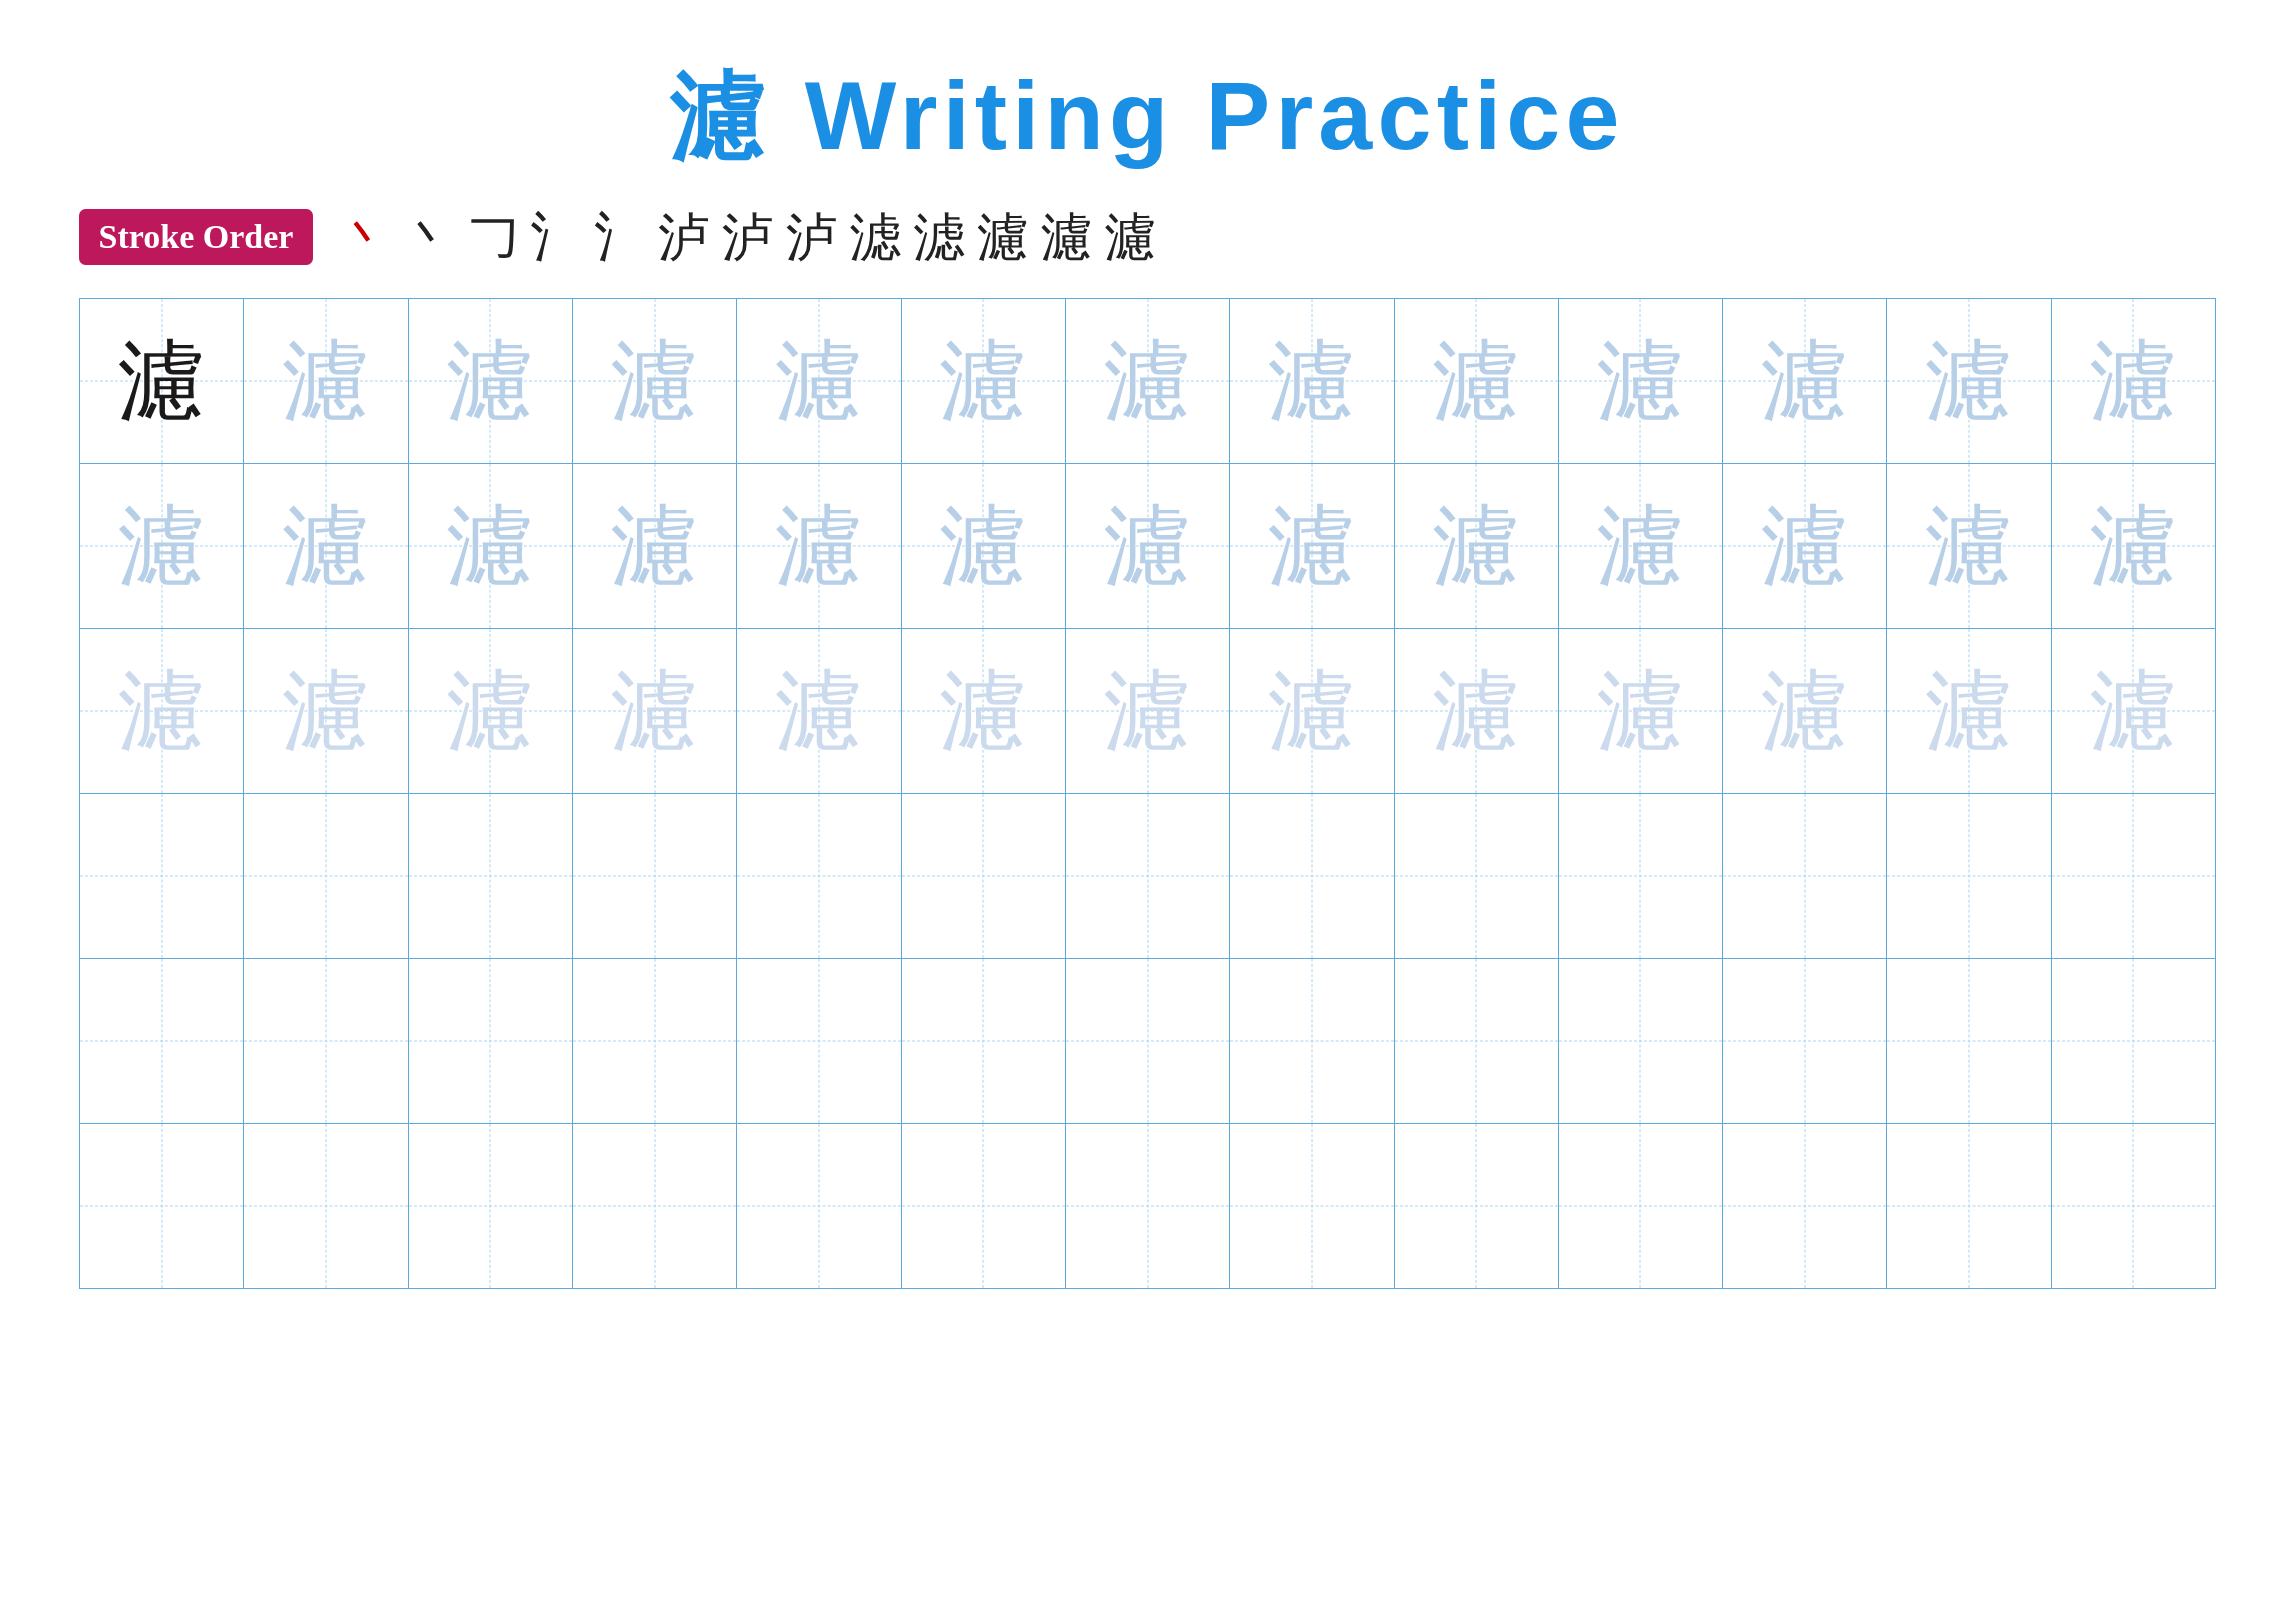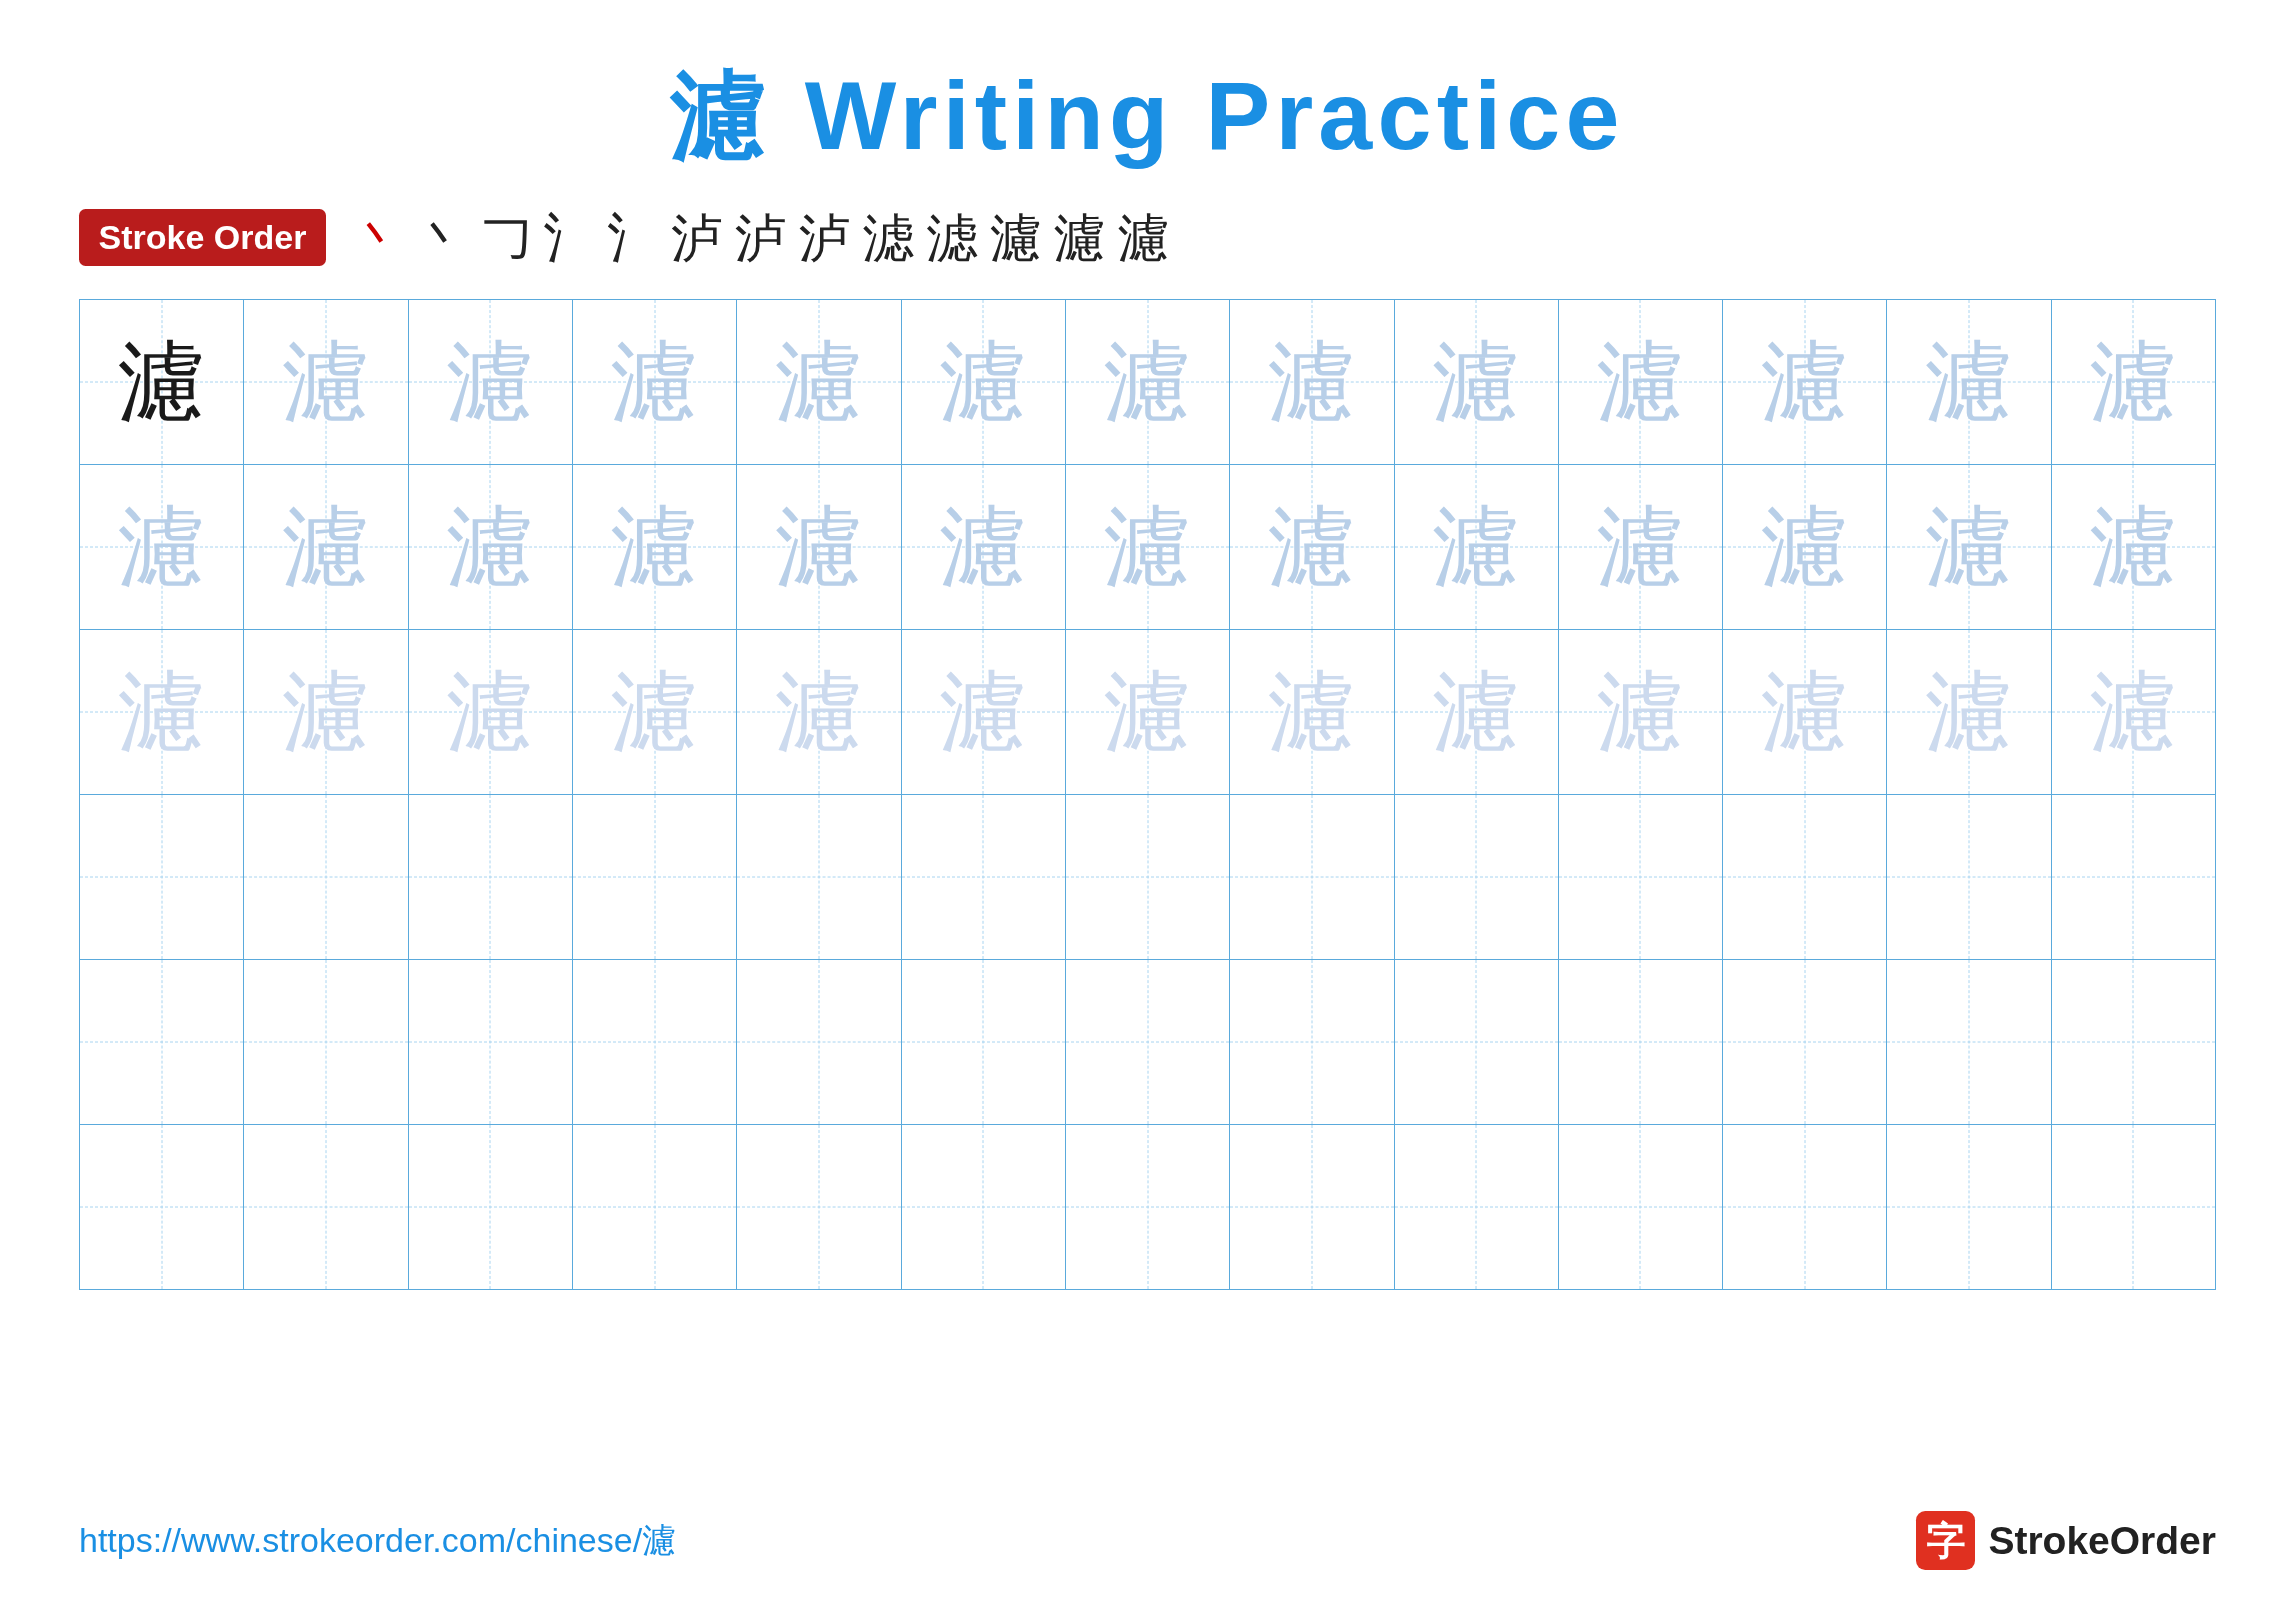--- a/index.html
+++ b/index.html
@@ -32,29 +32,30 @@
 
     .stroke-order-row {
       display: flex;
       align-items: center;
       width: 100%;
       margin-bottom: 33px;
       gap: 0;
     }
 
     .stroke-order-badge {
-      background: #b91c1c;
+      background: #be185d;
       color: #fff;
       font-size: 34px;
       font-weight: bold;
       padding: 9.2px 19.6px;
       border-radius: 6.5px;
       margin-right: 26px;
       white-space: nowrap;
       flex-shrink: 0;
+      font-family: Liberation Serif, serif;
     }
 
     .stroke-sequence {
       display: flex;
       align-items: center;
       gap: 11.8px;
       flex-wrap: nowrap;
     }
 
     .stroke-char {
@@ -377,22 +378,15 @@
         <div class="grid-cell" style="height: 164px;"></div>
         <div class="grid-cell" style="height: 164px;"></div>
         <div class="grid-cell" style="height: 164px;"></div>
         <div class="grid-cell" style="height: 164px;"></div>
         <div class="grid-cell" style="height: 164px;"></div>
         <div class="grid-cell" style="height: 164px;"></div>
         <div class="grid-cell" style="height: 164px;"></div>
       </div>
     </div>
 
-  <div class="footer">
-    <a class="footer-url" href="#">https://www.strokeorder.com/chinese/濾</a>
-    <div class="footer-brand">
-      <div class="footer-brand-icon">字</div>
-      <span class="footer-brand-text">StrokeOrder</span>
-    </div>
-  </div>
 
 </div>
 
 
 </body></html>

